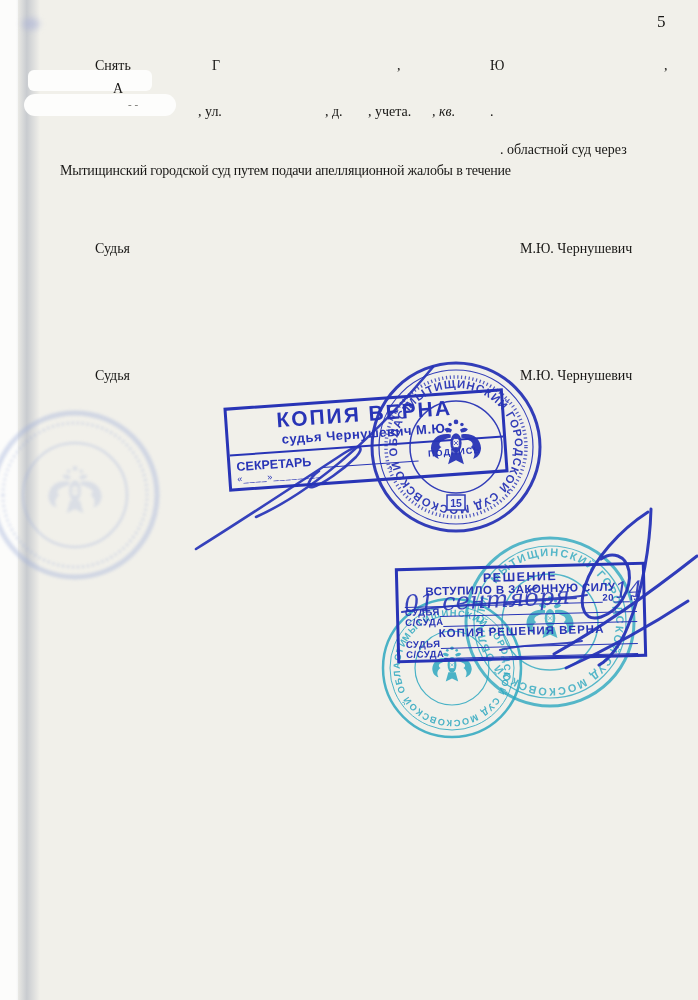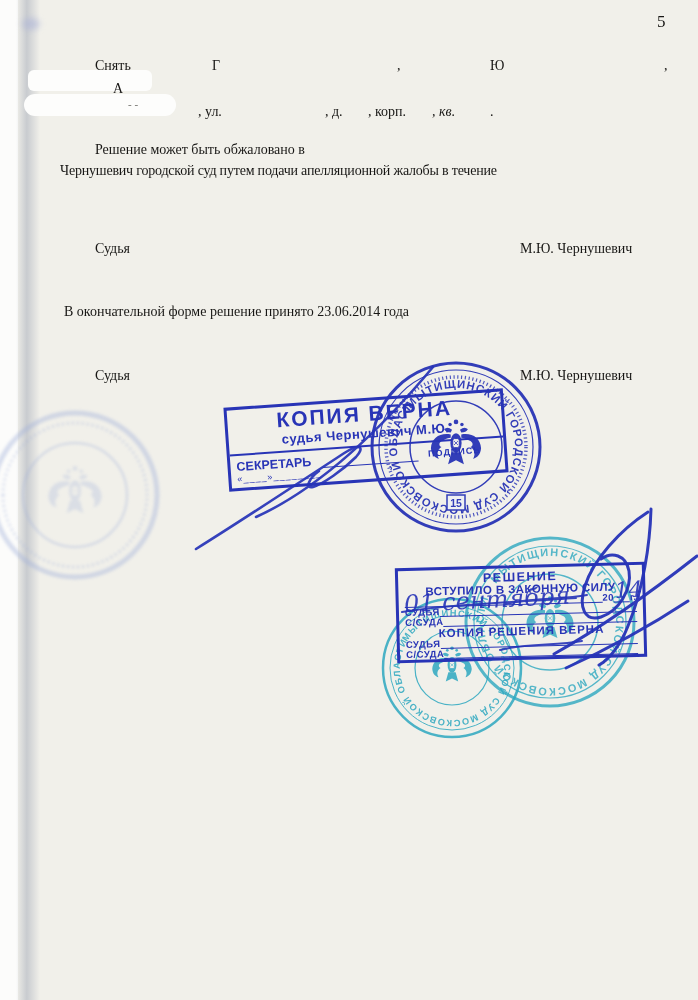--- a/index.html
+++ b/index.html
@@ -85,31 +85,30 @@
 
   <span class="t" style="left:95px;top:55px;">Снять</span>
   <span class="t" style="left:212px;top:55px;">Г</span>
   <span class="t" style="left:397px;top:55px;">,</span>
   <span class="t" style="left:490px;top:55px;">Ю</span>
   <span class="t" style="left:664px;top:55px;">,</span>
   <span class="t" style="left:113px;top:78px;">А</span>
   <span class="t" style="left:128px;top:94px;font-size:11px;color:#6b6a66;">- -</span>
   <span class="t" style="left:198px;top:101px;">, ул.</span>
   <span class="t" style="left:325px;top:101px;">, д.</span>
-  <span class="t" style="left:368px;top:101px;">, корп.</span>
+  <span class="t" style="left:368px;top:101px;">, учета.</span>
   <span class="t" style="left:432px;top:101px;font-style:italic;">, кв.</span>
   <span class="t" style="left:490px;top:101px;">.</span>
 
-  <span class="t" style="left:95px;top:139px;">Решение может быть обжаловано в</span>
-  <span class="t" style="left:60px;top:160px;letter-spacing:-.2px;">Чернушевич городской суд путем подачи апелляционной жалобы в течение</span>
+  <span class="t" style="left:500px;top:139px;">. областной суд через</span>
+  <span class="t" style="left:60px;top:160px;letter-spacing:-.2px;">Мытищинский городской суд путем подачи апелляционной жалобы в течение</span>
 
   <span class="t" style="left:95px;top:238px;">Судья</span>
   <span class="t" style="left:520px;top:238px;">М.Ю. Чернушевич</span>
 
-  <span class="t" style="left:64px;top:301px;">В окончательной форме решение принято 23.06.2014 года</span>
 
   <span class="t" style="left:95px;top:365px;">Судья</span>
   <span class="t" style="left:520px;top:365px;">М.Ю. Чернушевич</span>
 
   <div class="stamp copy-stamp">
     <div class="cs-title">КОПИЯ ВЕРНА</div>
     <div class="cs-judge">судья Чернушевич М.Ю.</div>
     <div class="cs-line"></div>
     <div class="cs-secretary">СЕКРЕТАРЬ</div>
     <div class="cs-sec-line"></div>

